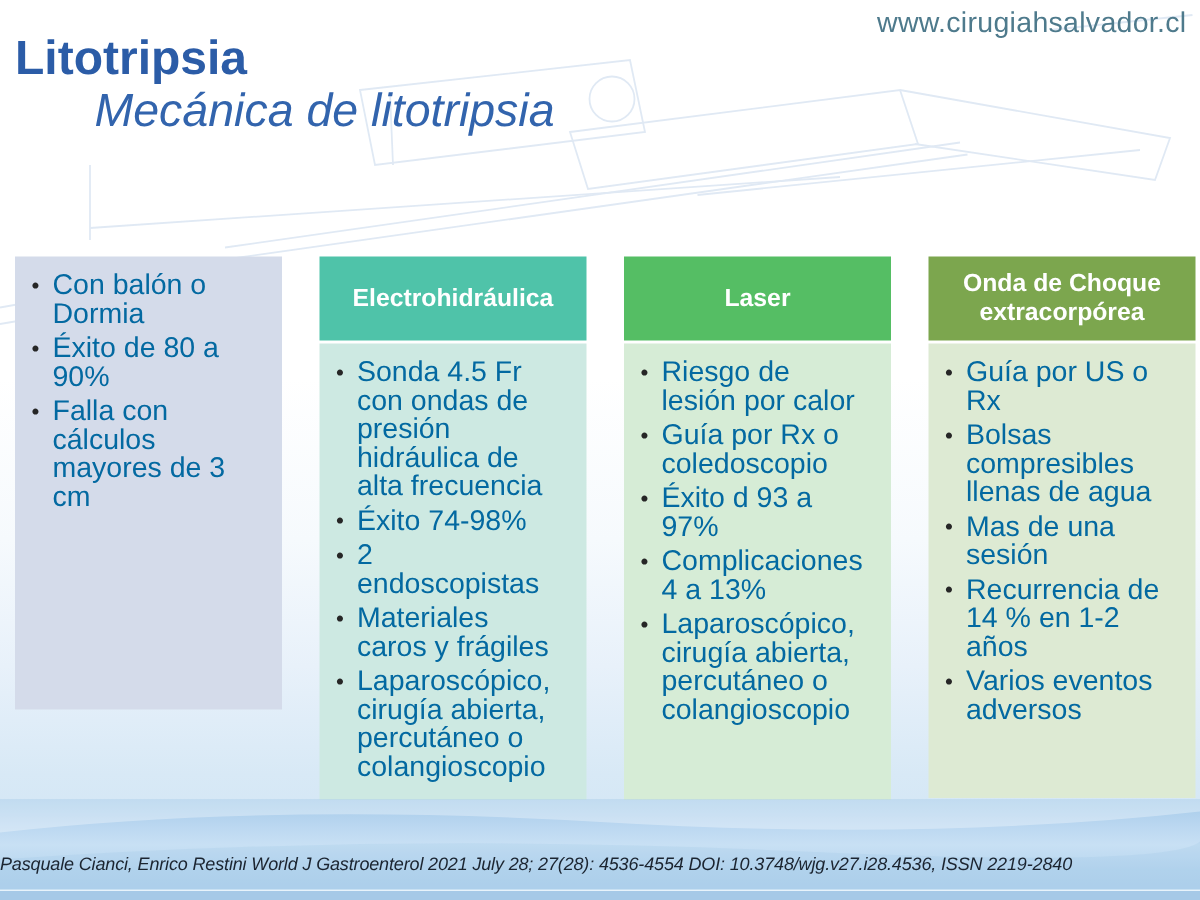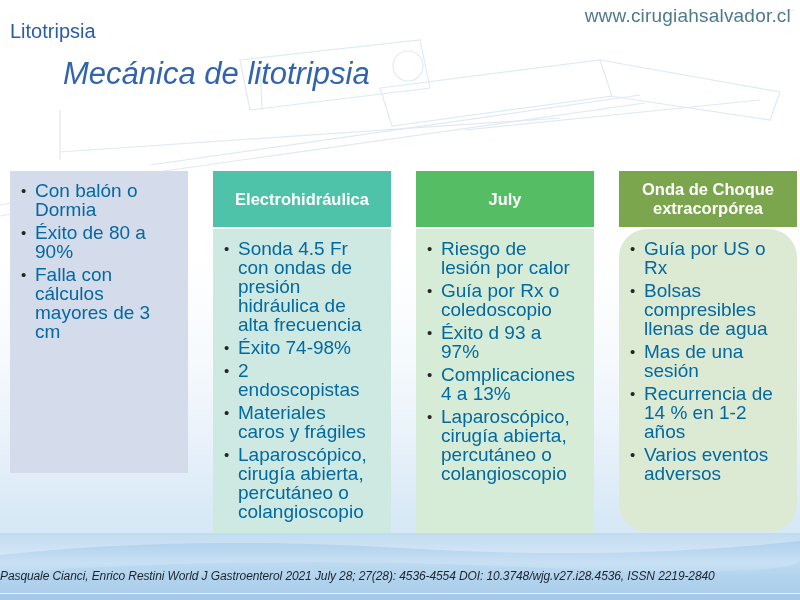--- a/index.html
+++ b/index.html
@@ -18,21 +18,21 @@
     position: absolute; left: 0; top: 0; pointer-events: none;
   }
 
   .site-url {
     position: absolute; top: 5px; right: 9px;
     font-size: 19px; color: #4e7a8c; letter-spacing: 0.2px;
   }
 
   .page-title {
     position: absolute; left: 10px; top: 20px;
-    font-size: 20px; font-weight: 400; color: #2b5ca7;
+    font-size: 32px; font-weight: 700; color: #2b5ca7;
   }
 
   .page-subtitle {
     position: absolute; left: 63px; top: 56px;
     font-size: 31px; font-style: italic; font-weight: 400; color: #3264ad;
   }
 
   .columns {
     position: absolute; left: 10px; top: 171px;
     display: flex; gap: 25px;
@@ -43,21 +43,21 @@
   .col-header {
     height: 56px; display: flex; align-items: center; justify-content: center;
     text-align: center; color: #ffffff; font-size: 16.5px; font-weight: 600;
     line-height: 1.15; padding: 2px 6px; margin-bottom: 2px;
   }
 
   .col-body { padding: 10px 8px 10px 10px; }
   .columns .col:nth-child(1) .col-body { min-height: 302px; }
   .columns .col:nth-child(2) .col-body { min-height: 307px; }
   .columns .col:nth-child(3) .col-body { min-height: 306px; }
-  .columns .col:nth-child(4) .col-body { min-height: 303px; border-radius: 28px; }
+  .columns .col:nth-child(4) .col-body { min-height: 303px; }
 
   .col-body ul { list-style: none; }
   .col-body li {
     position: relative; padding-left: 15px; padding-right: 12px;
     margin-bottom: 4px; font-size: 19px; line-height: 19px; color: #0369a1;
   }
   .col-body li::before {
     content: "\2022"; position: absolute; left: 1px; top: 0;
     color: #262626; font-size: 15px;
   }
@@ -124,21 +124,21 @@
             <li>Sonda 4.5 Fr con ondas de presión hidráulica de alta frecuencia</li>
             <li>Éxito 74-98%</li>
             <li>2 endoscopistas</li>
             <li>Materiales caros y frágiles</li>
             <li>Laparoscópico, cirugía abierta, percutáneo o colangioscopio</li>
           </ul>
       </div>
     </div>
 
     <div class="col">
-      <div class="col-header" style="background: rgb(85, 190, 100);">July</div>
+      <div class="col-header" style="background: rgb(85, 190, 100);">Laser</div>
       <div class="col-body" style="background: rgb(214, 236, 214);">
         <ul>
             <li>Riesgo de lesión por calor</li>
             <li>Guía por Rx o coledoscopio</li>
             <li>Éxito d 93 a 97%</li>
             <li>Complicaciones 4 a 13%</li>
             <li>Laparoscópico, cirugía abierta, percutáneo o colangioscopio</li>
           </ul>
       </div>
     </div>

